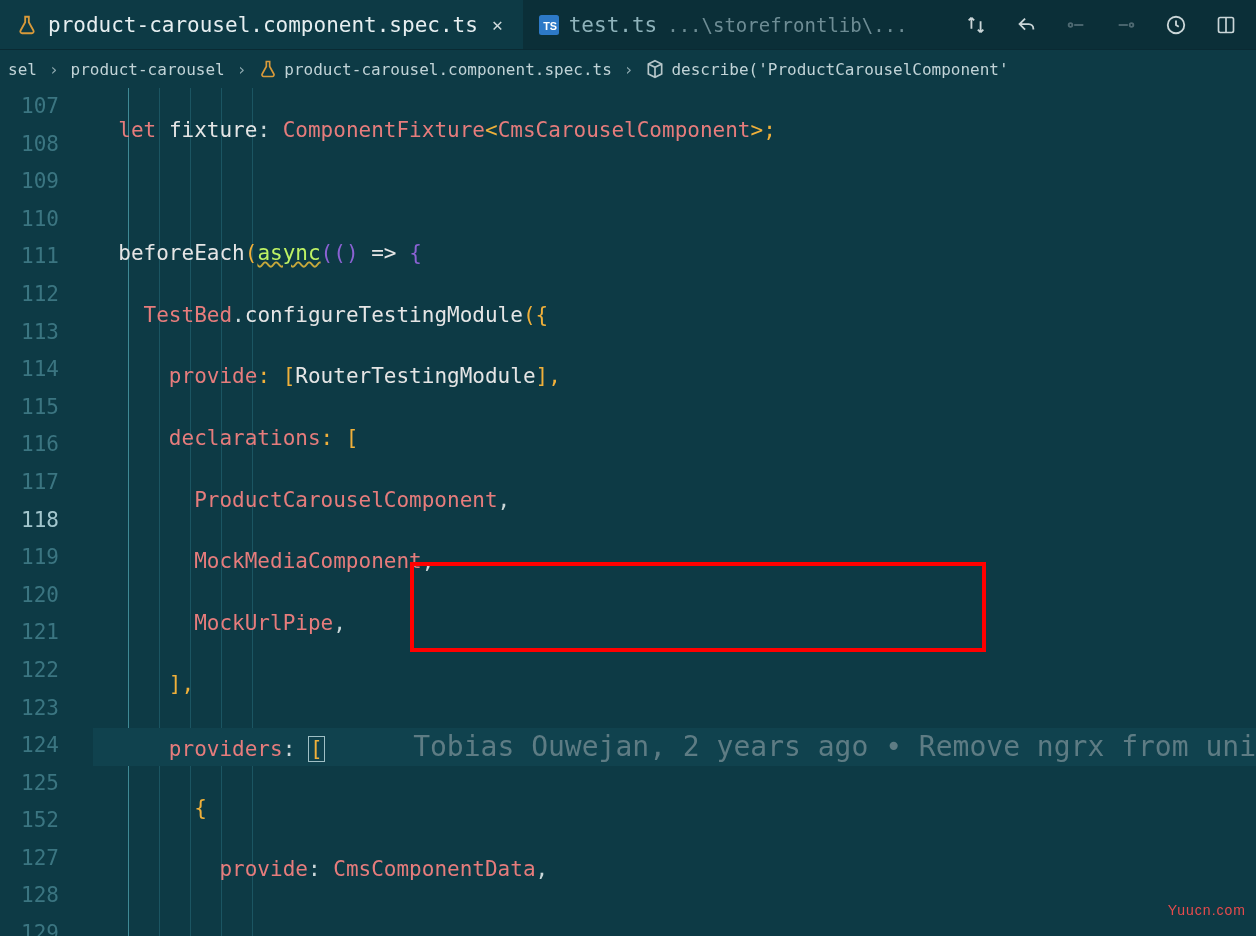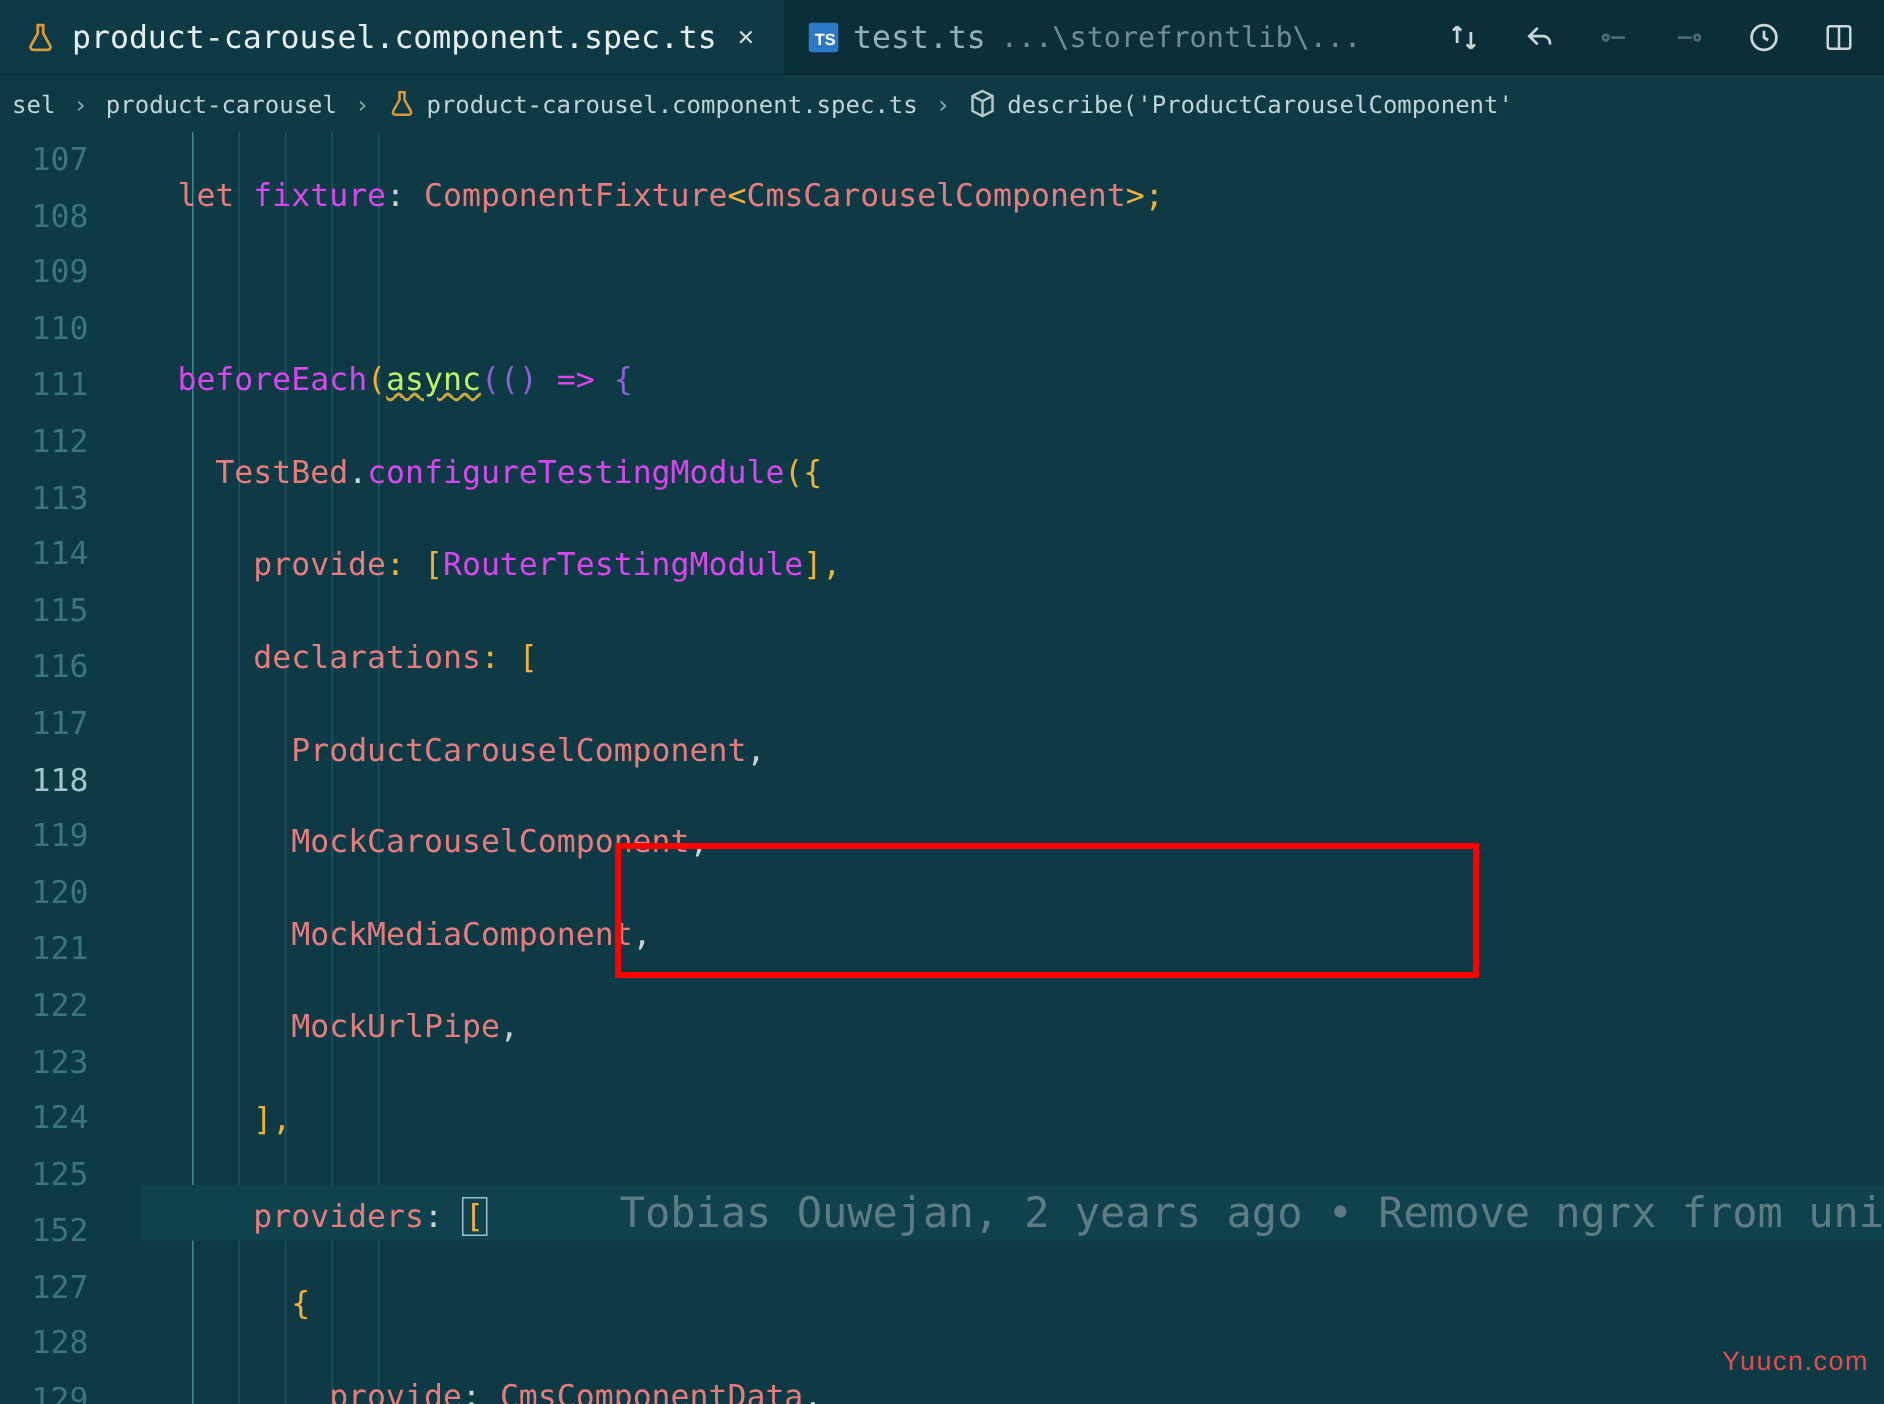--- a/index.html
+++ b/index.html
@@ -86,42 +86,42 @@
   .indent-guide {
     position:absolute;
     top:0; bottom:0; left:128px;
     width:1px;
     pointer-events:none;
   }
   .ig { position:absolute; top:0; bottom:0; width:1px; background:#1b5562; }
   .ig.active { background:#3f8995;}
   
   .kw  { color:#e67c7c; }   
-  .fn  { color:#d946ef;text-align:right; }
+  .fn  { color:#e5e5e5;text-align:right; }
   .par { color:#f0b03a; }
   .pun { color:#c9d6d8; }
   .typ { color:#8b62d3; }
   .dim { color:#52747c;text-align:right; }
   .async { color:#bef264; text-decoration: underline wavy #c7a83b; text-decoration-thickness:2px;}
   .cursor-box {
     border:1px solid #9fbfc5;
     padding:0 1px;
   }
   .codelens { color:#5e7c84; font-size:28px;}
   .redbox {
     position:absolute;
     border:4px solid #ff0000;
     pointer-events:none;
   }
   .watermark {
     position:absolute;
     right:10px; bottom:18px;
     color:#ff4d4d;
     font-family:Arial,sans-serif;
-    font-size:18px;
+    font-size:14px;
     letter-spacing:1px;
     opacity:.9;
   }
   .flask-icon svg, .ts-icon svg, .cube-icon svg { display:block;}
 </style>
 </head>
 <body>
 
 <div class="tabs">
   <div class="tab active">
@@ -237,21 +237,20 @@
   </div>
 
   <div class="code" id="code">
 <div class="line">  <span class="kw">let </span><span class="fn">fixture</span><span class="pun">: </span><span class="kw">ComponentFixture</span><span class="par">&lt;</span><span class="kw">CmsCarouselComponent</span><span class="par">&gt;;</span></div>
 <div class="line"></div>
 <div class="line">  <span class="fn">beforeEach</span><span class="par">(</span><span class="async">async</span><span class="typ">(()</span> <span class="fn">=&gt;</span> <span class="typ">{</span></div>
 <div class="line">    <span class="kw">TestBed</span><span class="pun">.</span><span class="fn">configureTestingModule</span><span class="par">({</span></div>
 <div class="line">      <span class="kw">provide</span><span class="par">: [</span><span class="fn">RouterTestingModule</span><span class="par">],</span></div>
 <div class="line">      <span class="kw">declarations</span><span class="par">: [</span></div>
 <div class="line">        <span class="kw">ProductCarouselComponent</span><span class="pun">,</span></div>
-<div class="line">        <span class="kw">MockCarouselComponent</span><span class="pun">,</span></div>
 <div class="line">        <span class="kw">MockMediaComponent</span><span class="pun">,</span></div>
 <div class="line">        <span class="kw">MockUrlPipe</span><span class="pun">,</span></div>
 <div class="line">      <span class="par">],</span></div>
 <div class="line hl">      <span class="kw">providers</span><span class="pun">: </span><span class="par cursor-box">[</span>       <span class="codelens">Tobias Ouwejan, 2 years ago • Remove ngrx from uni</span></div>
 <div class="line">        <span class="par">{</span></div>
 <div class="line">          <span class="kw">provide</span><span class="pun">: </span><span class="kw">CmsComponentData</span><span class="pun">,</span></div>
 
 
 
 

